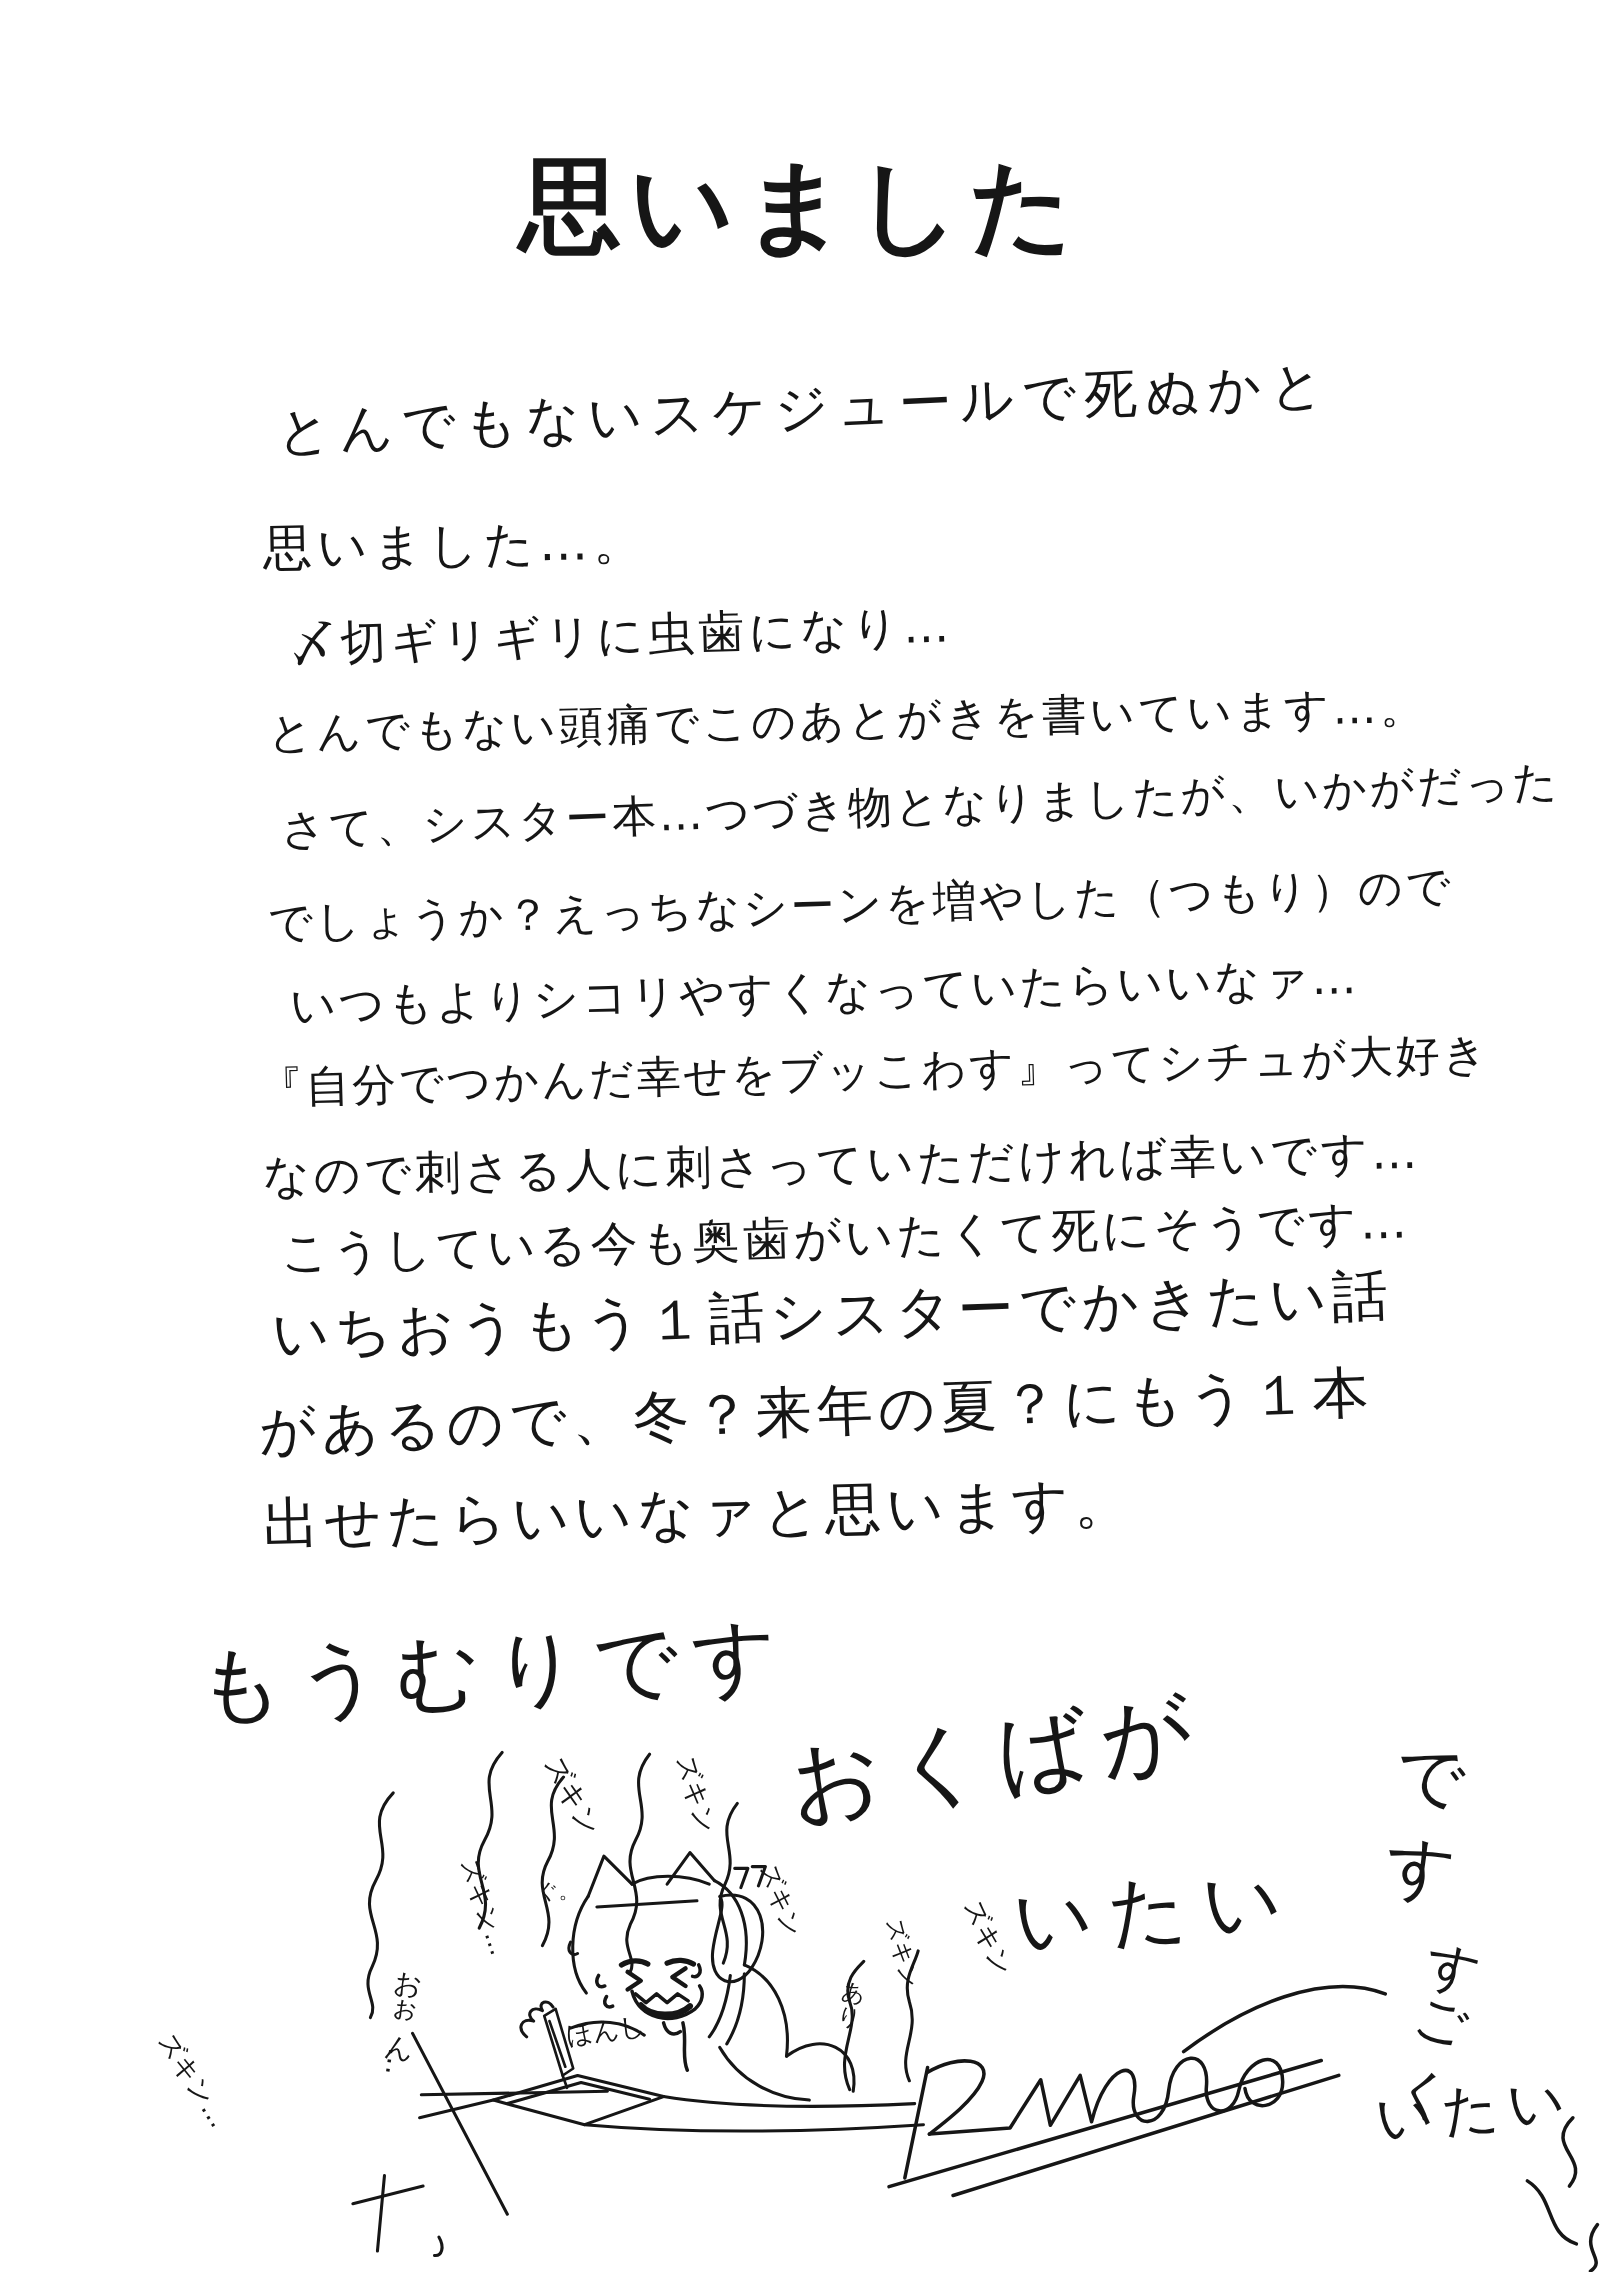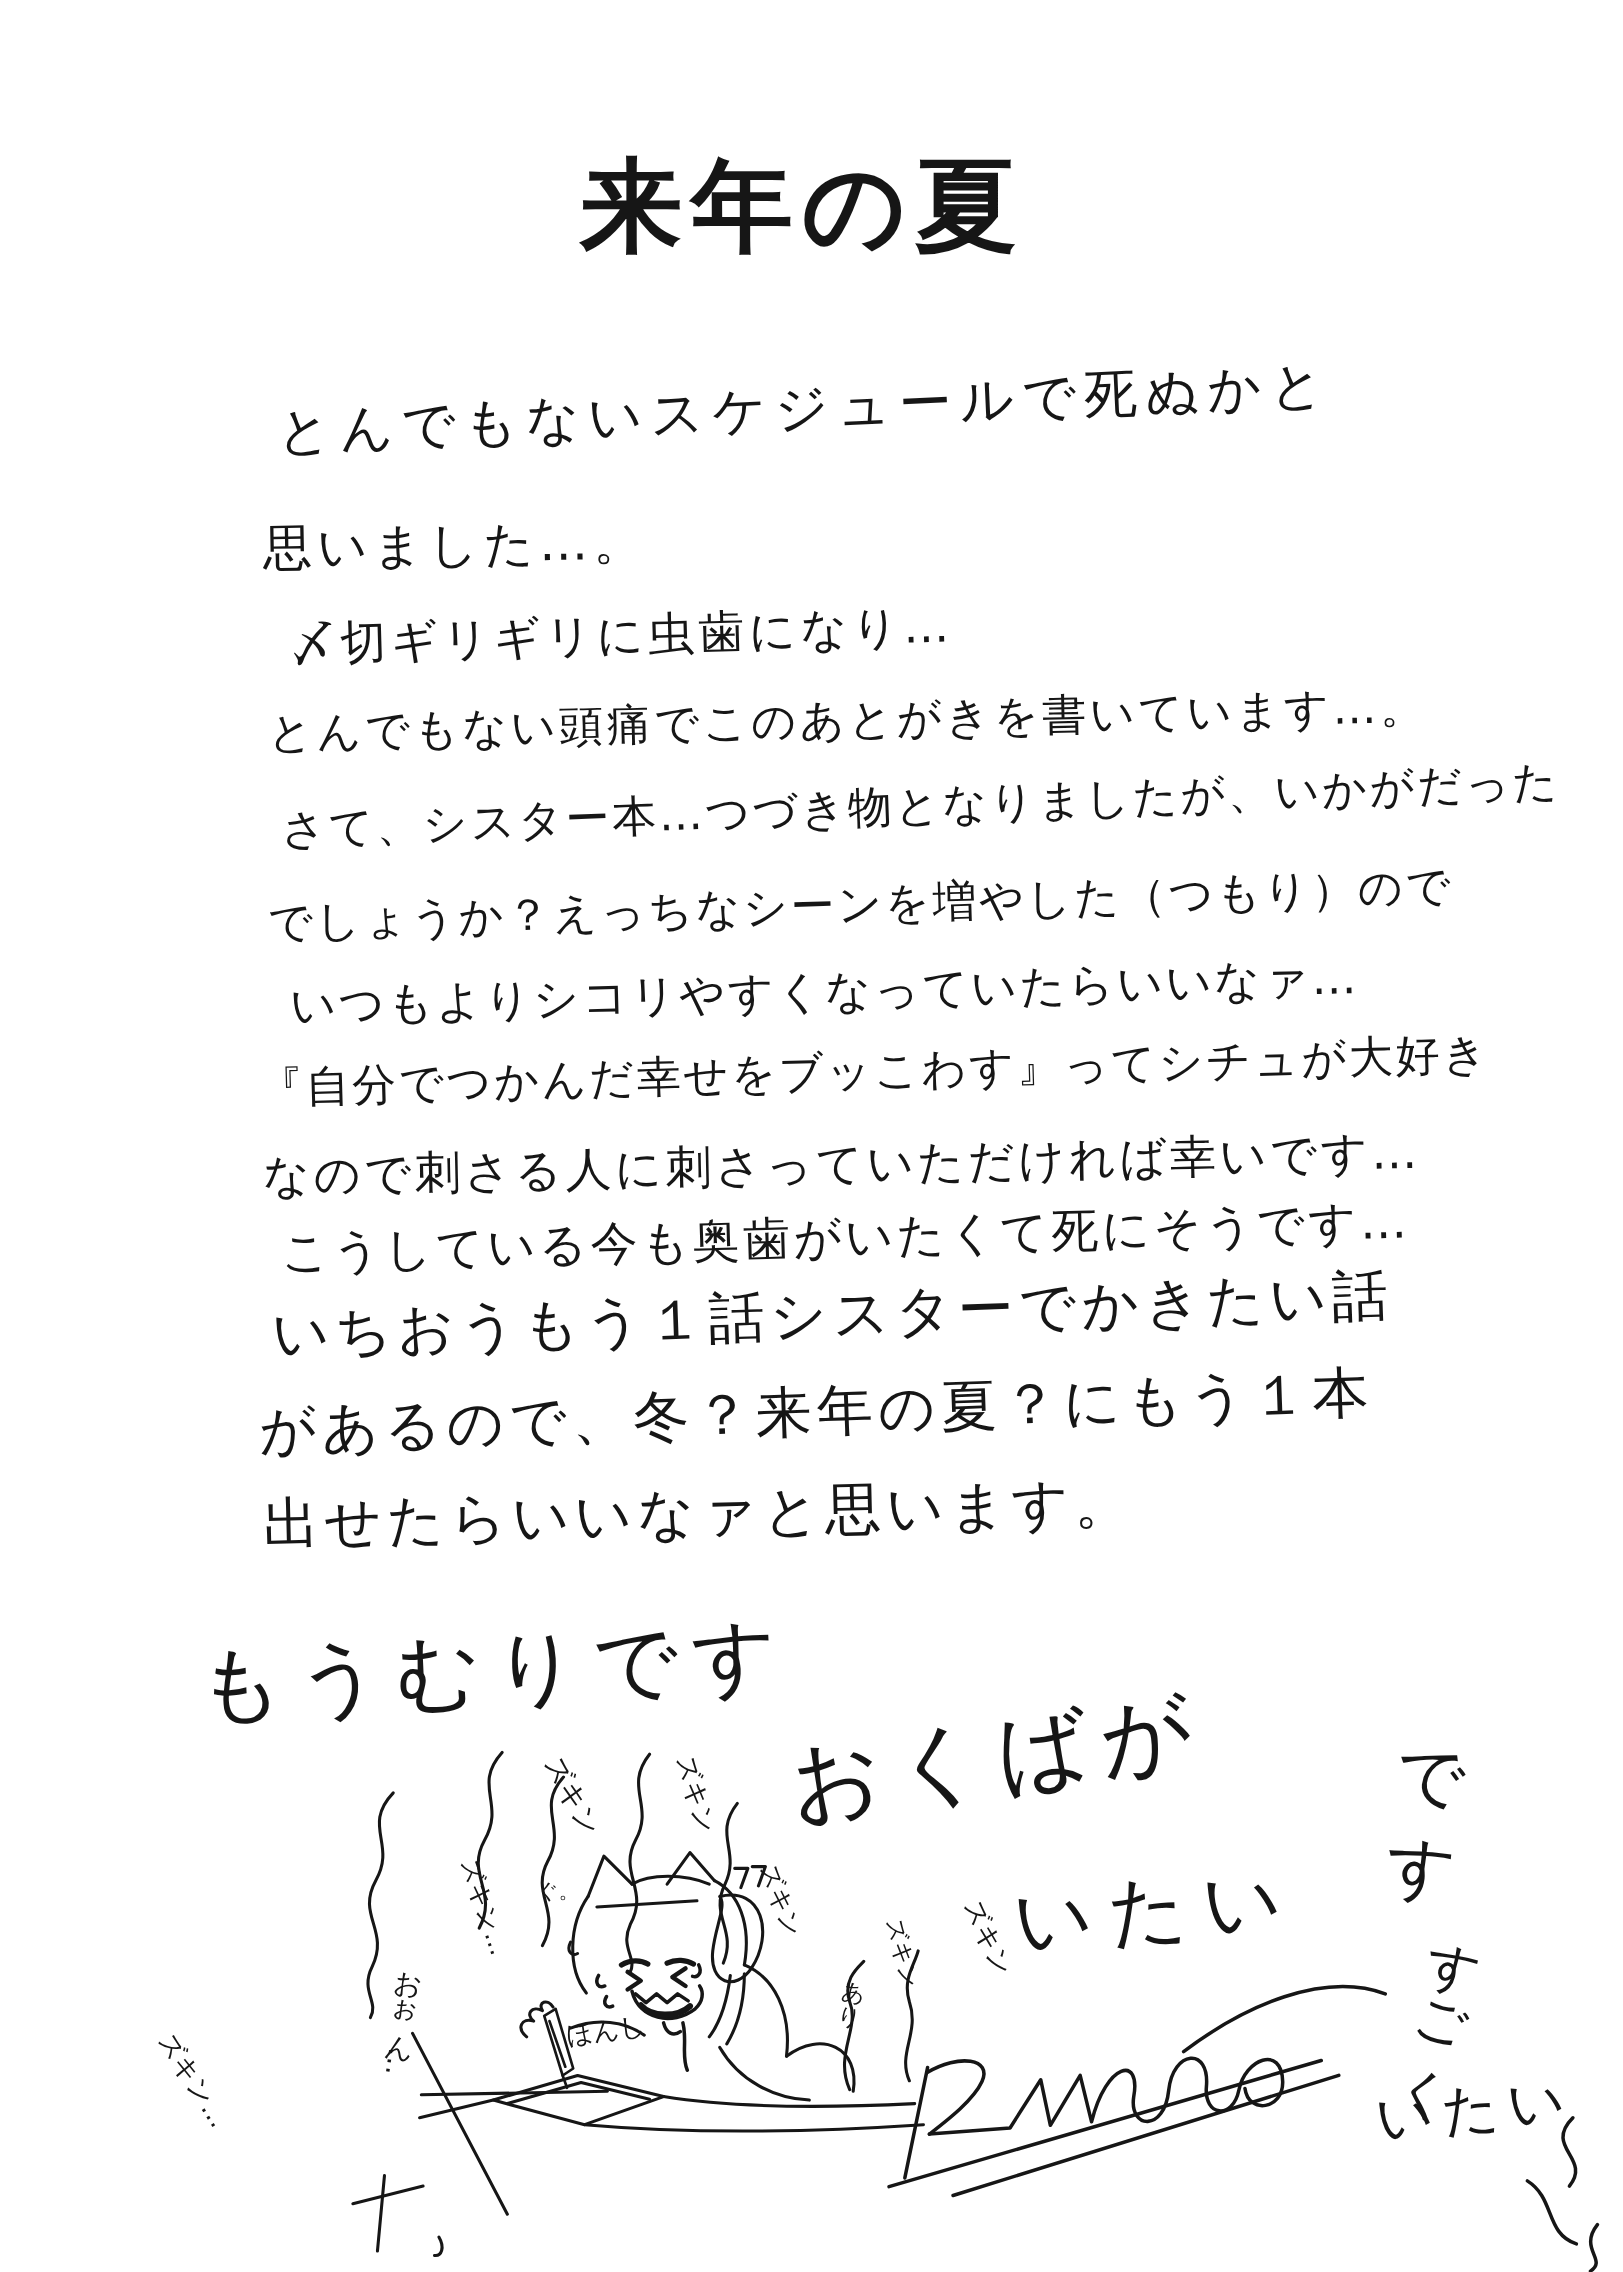--- a/index.html
+++ b/index.html
@@ -37,21 +37,21 @@
     writing-mode:vertical-rl;
   }
   svg{position:absolute;overflow:visible;}
   svg path{stroke:#161616;fill:none;stroke-linecap:round;stroke-linejoin:round;}
 </style>
 </head>
 <body>
 
 <div class="paper">
 
-  <h1 class="title">来年の夏</h1>
+  <h1 class="title">思いました</h1>
 
   <div class="hw" style="left:277px;top:397px;font-size:53px;letter-spacing:8px;transform:rotate(-2.6deg);">とんでもないスケジュールで死ぬかと</div>
   <div class="hw" style="left:263px;top:516px;font-size:49px;letter-spacing:5.3px;transform:rotate(-1deg);">思いました…。</div>
   <div class="hw" style="left:290px;top:614px;font-size:46px;letter-spacing:4.4px;transform:rotate(-1.6deg);">〆切ギリギリに虫歯になり…</div>
   <div class="hw" style="left:268px;top:704px;font-size:44px;letter-spacing:3.5px;transform:rotate(-1.3deg);">とんでもない頭痛でこのあとがきを書いています…。</div>
   <div class="hw" style="left:281px;top:801px;font-size:44px;letter-spacing:2.6px;transform:rotate(-2.2deg);">さて、シスター本…つづき物となりましたが、いかがだった</div>
   <div class="hw" style="left:268px;top:894px;font-size:44px;letter-spacing:2.6px;transform:rotate(-1.8deg);">でしょうか？えっちなシーンを増やした（つもり）ので</div>
   <div class="hw" style="left:290px;top:976px;font-size:45px;letter-spacing:2.6px;transform:rotate(-1.5deg);">いつもよりシコリやすくなっていたらいいなァ…</div>
   <div class="hw" style="left:259px;top:1059px;font-size:44px;letter-spacing:2.6px;transform:rotate(-1.6deg);">『自分でつかんだ幸せをブッこわす』ってシチュが大好き</div>
   <div class="hw" style="left:263px;top:1146px;font-size:46px;letter-spacing:3.5px;transform:rotate(-1.2deg);">なので刺さる人に刺さっていただければ幸いです…</div>

